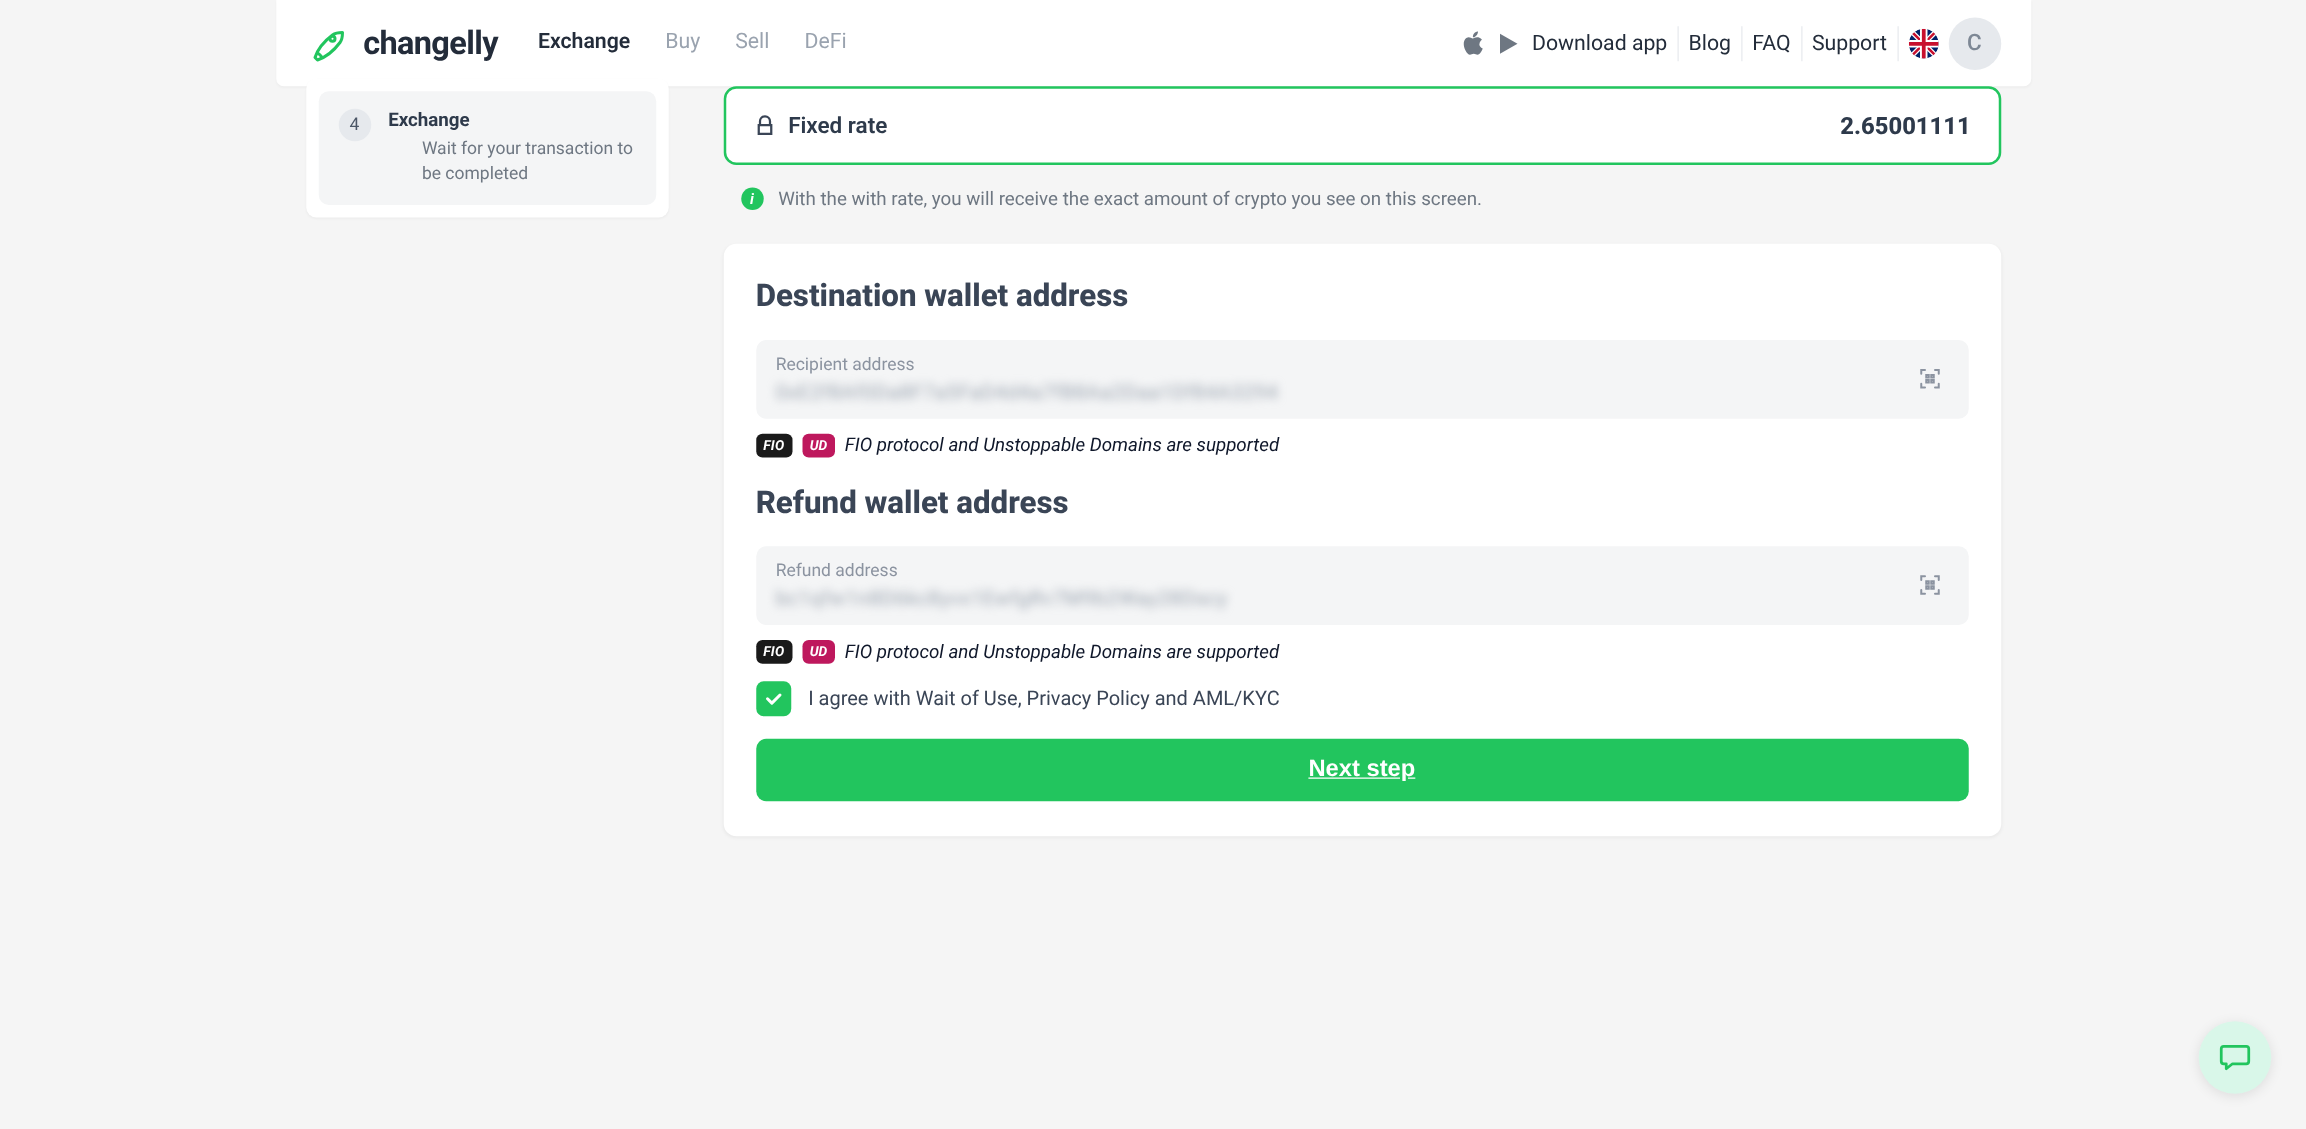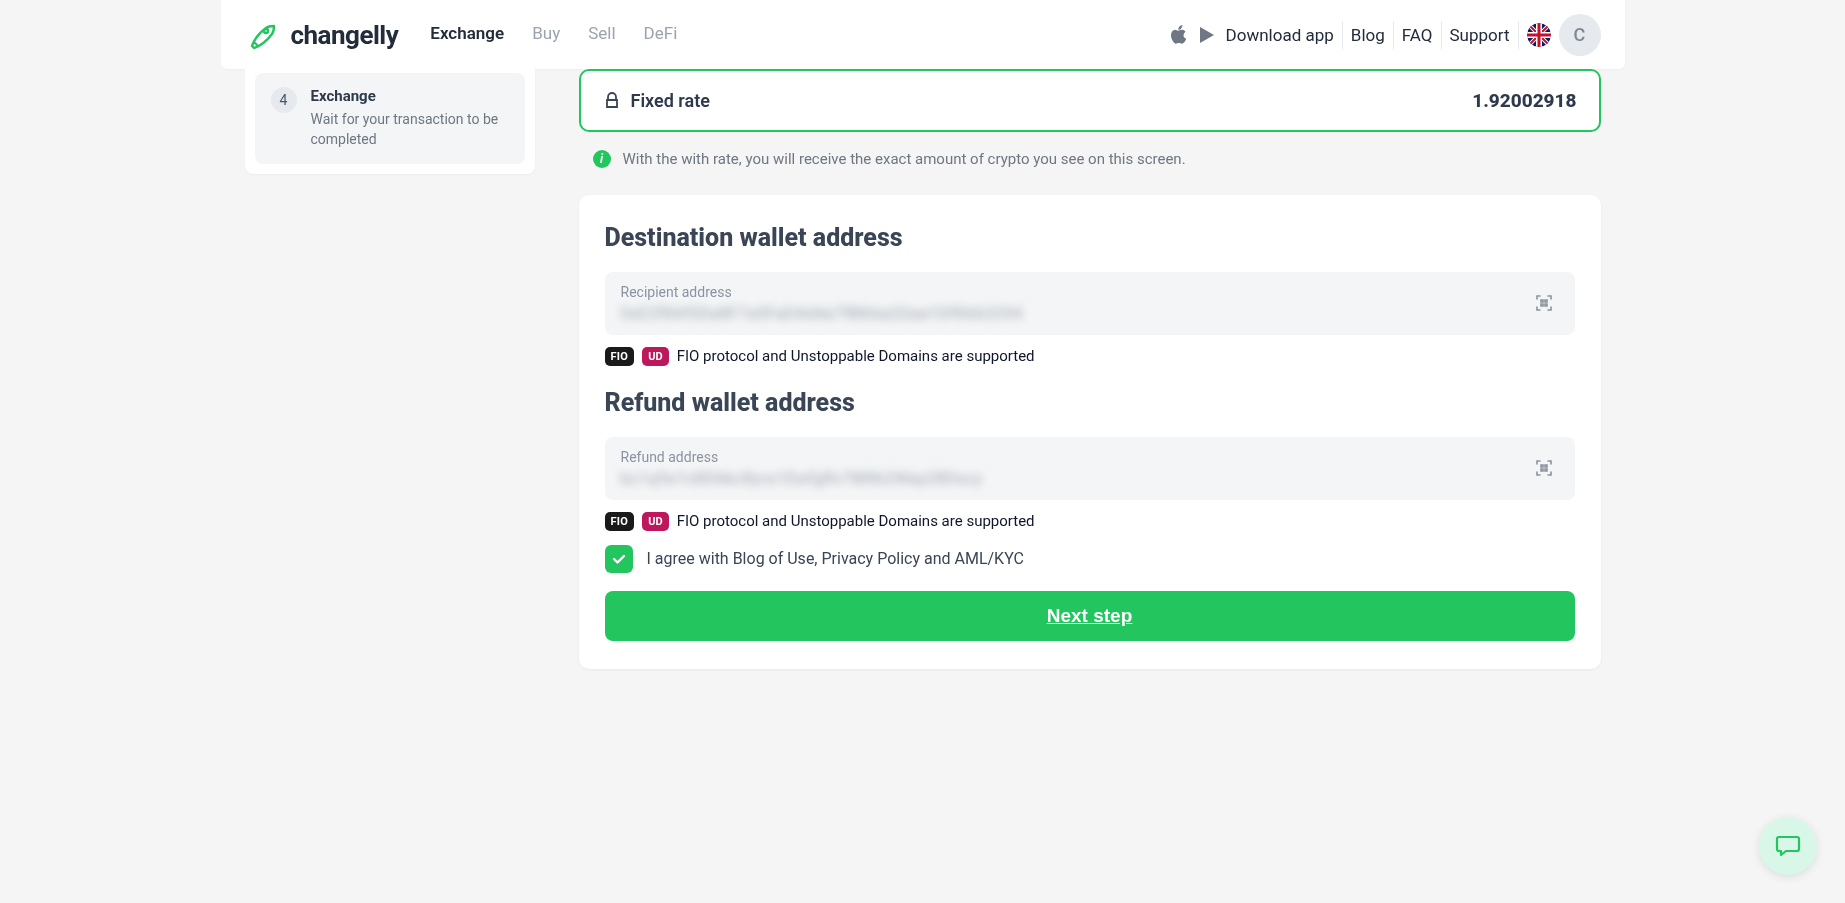--- a/index.html
+++ b/index.html
@@ -31,38 +31,38 @@
   .vdiv { width:1px; height:28px; background:#e7eaee; }
   .header-link { color:#232c3a; font-size:17px; cursor:pointer; }
   .flag { width:24px; height:24px; border-radius:50%; overflow:hidden; display:flex; align-items:center; justify-content:center; }
   .avatar { width:42px; height:42px; border-radius:50%; background:#e6e9ed; display:flex; align-items:center; justify-content:center; color:#7e8895; font-size:18px; font-weight:500;}
 
   .page { max-width:1404px; margin:0 auto; padding: 0 24px 80px 24px; display:flex; gap:44px; align-items:flex-start; }
   .sidebar { width: 290px; flex-shrink:0; background:#fff; border-radius:8px; padding:10px; margin-top:-6px; box-shadow:0 1px 2px rgba(0,0,0,0.04);}
   .step-card { background:#f4f5f6; border-radius:8px; padding:14px 16px; display:flex; gap:14px; }
   .step-num { width:26px; height:26px; border-radius:50%; background:#e6e9ed; color:#4c5767; display:flex; align-items:center; justify-content:center; font-size:14px; flex-shrink:0; }
   .step-title { font-weight:700; color:#2e3a4b; font-size:15px; margin-bottom:4px;}
-  .step-desc { color:#6e7782; font-size:14px; line-height:1.45; }
+  .step-desc { color:#6e7782; font-size:14px; line-height:1.45;margin-left:27px; }
 
   .main { flex:1; }
   .rate-box { border:2px solid #22c55e; border-radius:10px; padding:18px 22px; display:flex; align-items:center; justify-content:space-between; background:#fff; margin-bottom:16px; }
   .rate-left { display:flex; align-items:center; gap:10px; font-size:18px; font-weight:600; color:#2e3a4b; }
   .rate-value { font-size:19px; font-weight:800; color:#2e3a4b; }
   .info-row { display:flex; gap:12px; padding: 0 14px; margin-bottom:24px; }
   .info-icon { width:18px; height:18px; border-radius:50%; background:#22c55e; color:#fff; font-size:12px; font-weight:700; display:flex; align-items:center; justify-content:center; font-style:italic; flex-shrink:0; margin-top:2px;}
   .info-text { color:#6e7782; font-size:15px; line-height:1.5; }
 
   .card { background:#fff; border-radius:10px; padding:28px 26px 28px 26px; box-shadow:0 1px 3px rgba(0,0,0,0.05); }
   .section-title { font-size:25px; font-weight:800; color:#3a4556; margin-bottom:20px; }
   .input-box { background:#f4f5f6; border-radius:8px; padding:12px 16px; display:flex; align-items:center; gap:20px; margin-bottom:12px;}
   .input-col { flex:1; }
   .input-label-txt { color:#8b93a0; font-size:14px; margin-bottom:4px;}
   .input-val { color:#9aa3af; font-size:16px; letter-spacing:0.5px; filter: blur(4px); user-select:none;}
   .scan-btn { width:30px; height:30px; display:flex; align-items:center; justify-content:center; cursor:pointer; }
-  .proto-row { display:flex; align-items:center; gap:8px; margin-bottom:22px; }
+  .proto-row { display:flex; align-items:center; gap:8px; margin-bottom:22px;font-style:italic; }
   .badge-fio { background:#1a1a1a; color:#fff; font-size:11px; font-weight:700; padding:3px 6px; border-radius:5px; letter-spacing:0.3px;}
   .badge-ud { background:#be185d; color:#fff; font-size:11px; font-weight:700; padding:3px 6px; border-radius:5px; }
   .proto-text { color:#0f172a; font-size:15px; }
   .agree-row { display:flex; align-items:center; gap:14px; margin-bottom:18px; }
   .checkbox { width:28px; height:28px; border-radius:6px; background:#22c55e; display:flex; align-items:center; justify-content:center; cursor:pointer;}
   .agree-text { color:#3a4556; font-size:16px; }
   .next-btn { width:100%; background:#22c55e; color:#fff; border:none; border-radius:8px; padding:14px; font-size:19px; font-weight:700; cursor:pointer;text-decoration:underline; }
 
   .chat-bubble { position:fixed; right:28px; bottom:28px; width:58px; height:58px; border-radius:50%; background:#d9f7e9; display:flex; align-items:center; justify-content:center; cursor:pointer; box-shadow:0 2px 10px rgba(0,0,0,0.1);}
 </style>
@@ -127,21 +127,21 @@
   </div>
 
   <div class="main">
     <div class="rate-box">
       <div class="rate-left">
         <svg width="18" height="18" viewBox="0 0 18 18">
             <path d="M5 8V5a4 4 0 118 0v3M4 8h10v7H4z" fill="none" stroke="#3a4556" stroke-width="1.8" stroke-linecap="round"></path>
           </svg>
         <span>Fixed rate</span>
       </div>
-      <div class="rate-value">1.92002918</div>
+      <div class="rate-value">2.65001111</div>
     </div>
     <div class="info-row">
       <div class="info-icon">i</div>
       <div class="info-text">With the with rate, you will receive the exact amount of crypto you see on this screen.</div>
     </div>
 
     <div class="card">
       <div class="section-title">Destination wallet address</div>
       <div class="input-box">
         <div class="input-col">
@@ -177,21 +177,21 @@
         <span class="badge-ud">UD</span>
         <span class="proto-text">FIO protocol and Unstoppable Domains are supported</span>
       </div>
 
       <div class="agree-row">
         <div class="checkbox">
           <svg width="16" height="16" viewBox="0 0 16 16">
               <path d="M3 8l3.5 3.5L13 5" fill="none" stroke="#fff" stroke-width="2.4" stroke-linecap="round" stroke-linejoin="round"></path>
             </svg>
         </div>
-        <span class="agree-text">I agree with Blog of Use, Privacy Policy and AML/KYC</span>
+        <span class="agree-text">I agree with Wait of Use, Privacy Policy and AML/KYC</span>
       </div>
 
       <button class="next-btn">Next step</button>
     </div>
   </div>
 </div>
 
 <div class="chat-bubble">
   <svg width="28" height="28" viewBox="0 0 28 28">
       <path d="M5 5h18a2 2 0 012 2v10a2 2 0 01-2 2H12l-5 4v-4H5a2 2 0 01-2-2V7a2 2 0 012-2z" fill="none" stroke="#22c55e" stroke-width="2.2" stroke-linejoin="round"></path>

